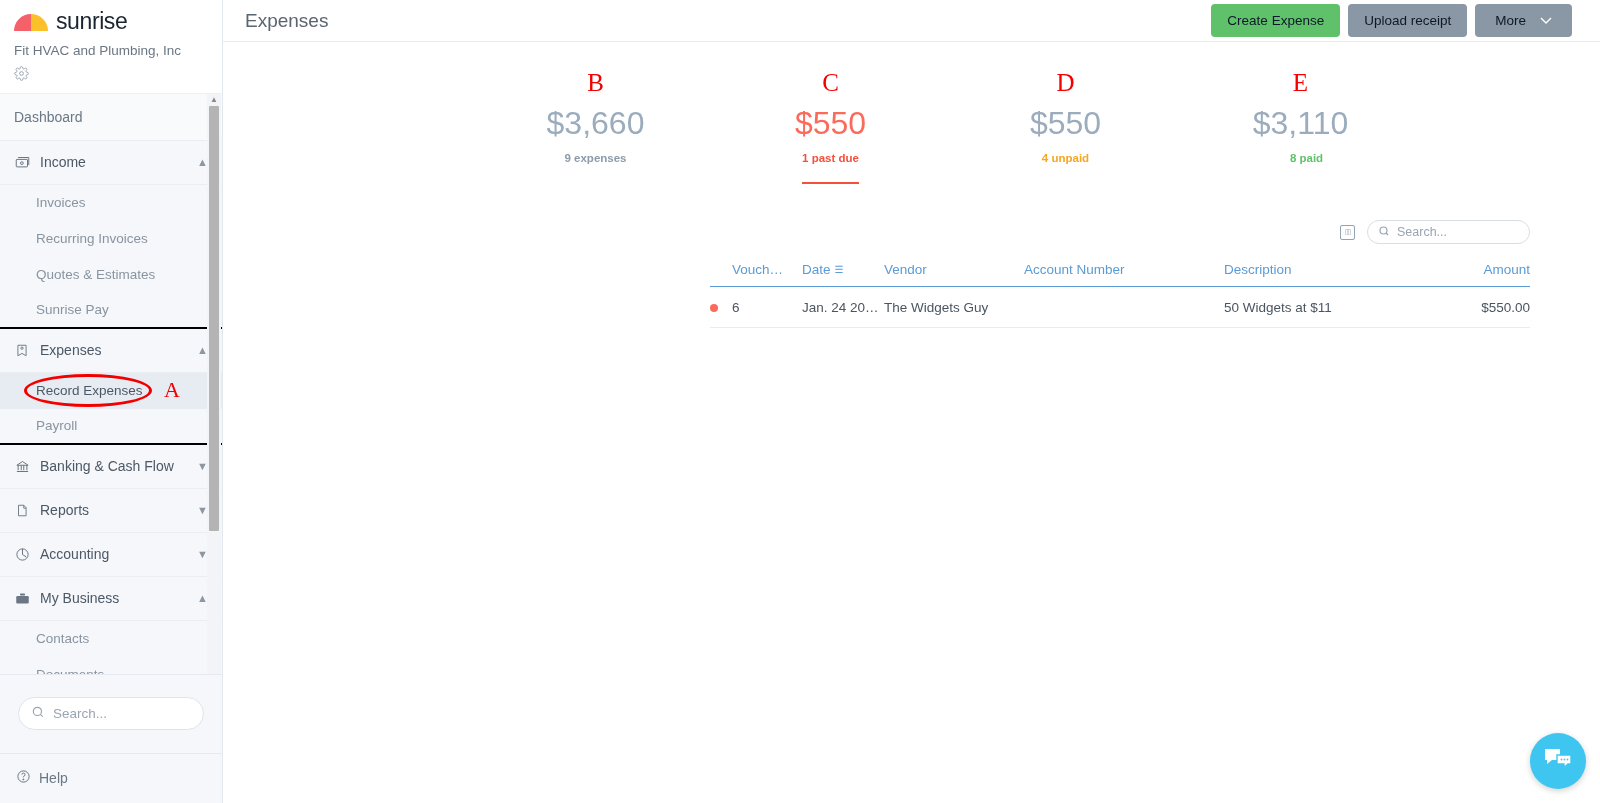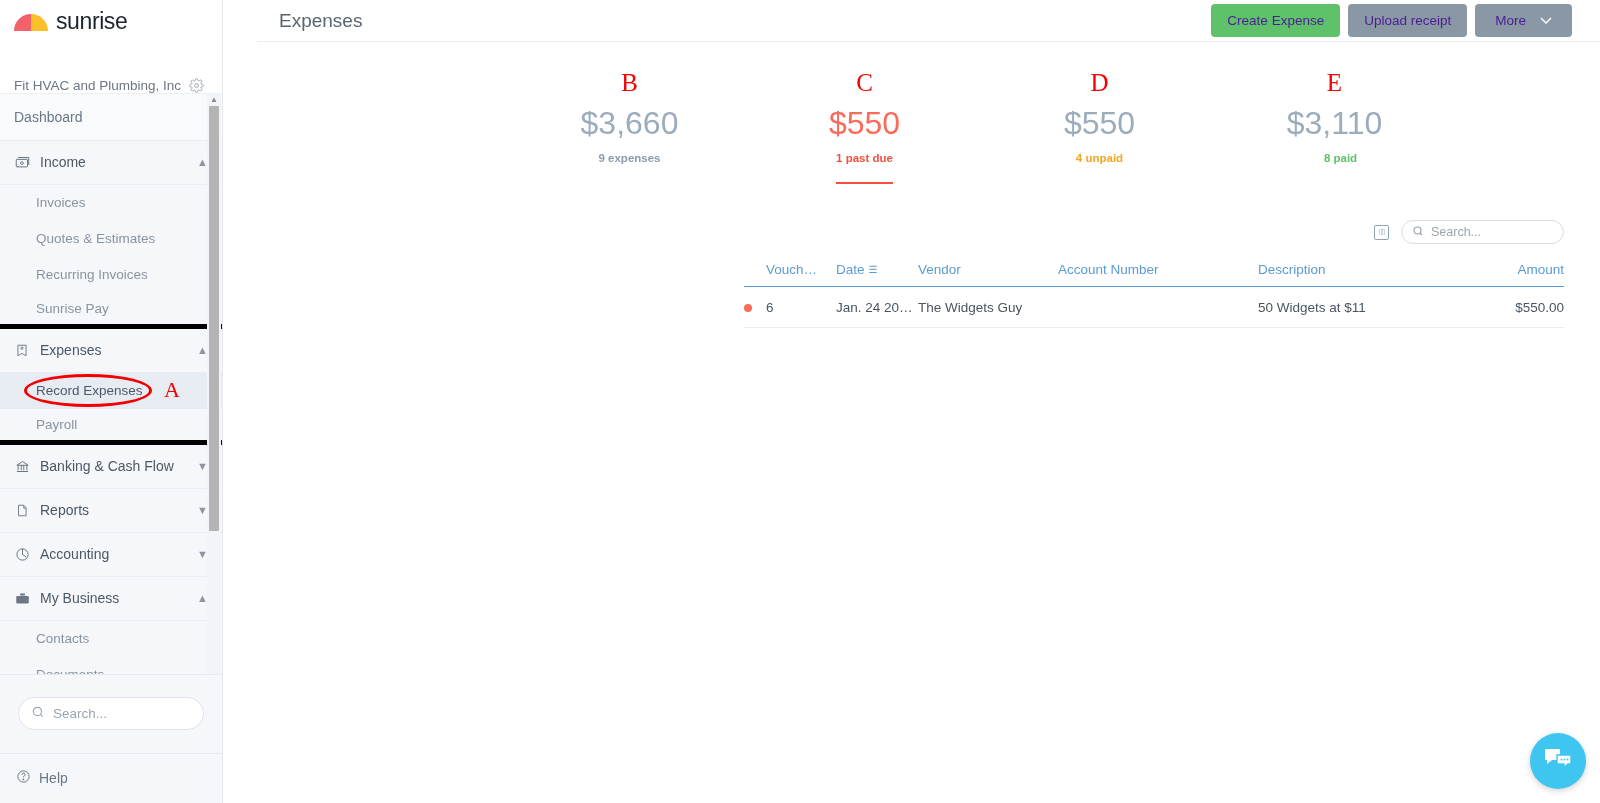--- a/index.html
+++ b/index.html
@@ -2,21 +2,21 @@
 <html><head>
 <meta charset="utf-8">
 <style>
   * { box-sizing: border-box; margin: 0; padding: 0; }
   html, body {
     width: 1600px; height: 803px;
     font-family: "Liberation Sans", sans-serif;
     background: #ffffff;
     overflow: hidden;
   }
-  .app { position: relative; width: 1600px; height: 803px; display: flex; gap: 34px; }
+  .app { position: relative; width: 1600px; height: 803px; display: flex; }
 
   
   .sidebar {
     width: 223px; height: 803px;
     background: #f5f7fa;
     border-right: 1px solid #e3e8ee;
     display: flex; flex-direction: column;
     position: relative;
   }
   .brand {
@@ -32,24 +32,25 @@
   }
   .logo-half-r {
     position: absolute; left: 17px; top: 2px; width: 17px; height: 17px;
     background: #fcc02a;
     border-radius: 0 17px 0 0;
   }
   .logo-text {
     font-size: 23px; color: #1c2430; letter-spacing: -0.4px;
   }
   .company-row {
-    height: 52px; display: flex; align-items: flex-end;
+    height: 52px; display: flex; align-items: flex-start;
     padding: 0 14px; gap: 8px;
     background: #ffffff;
     border-bottom: 1px solid #eceff3;
+    flex-direction: column;
   }
   .company-name { font-size: 13.5px; color: #6b7785; white-space: nowrap; }
   .gear { color: #9aa5b1; display: flex; align-items: center; }
 
   .nav-scroll {
     flex: 1 1 auto; overflow: hidden; position: relative;
     background: #f5f7fa;
   }
   .nav-inner { padding-bottom: 2px; }
   .nav-top-item {
@@ -63,21 +64,21 @@
     border-bottom: 1px solid #eaeef3;
   }
   .nav-group .ico { width: 16px; display: flex; justify-content: center; color: #6b7785; }
   .nav-group .lbl { flex: 1 1 auto; }
   .chev { color: #8c97a3; font-size: 11px; }
   .nav-sub {
     height: 36px; display: flex; align-items: center;
     padding-left: 36px; font-size: 13.5px; color: #8994a1;
   }
   .nav-sub.active { background: #e7ecf3; color: #4c5866; }
-  .nav-sep { border-bottom: 5px solid #000000; }
+  .nav-sep { border-bottom: 2px solid #000000; }
 
   .scrollbar-track {
     position: absolute; right: 1px; top: 0; width: 14px; height: 100%;
     background: #f2f4f7;
     display: flex; flex-direction: column; align-items: center;
   }
   .sb-arrow { font-size: 8px; color: #8a8a8a; line-height: 12px; }
   .sb-thumb {
     position: absolute; top: 12px; left: 2px; width: 10px; height: 425px;
     background: #b4b4b4; border-radius: 1px;
@@ -103,21 +104,21 @@
   
   .main { flex: 1 1 auto; position: relative; background: #ffffff; }
   .topbar {
     height: 42px; display: flex; align-items: center;
     padding: 0 28px 0 22px; border-bottom: 1px solid #e9edf2;
     justify-content: space-between;
   }
   .page-title { font-size: 19px; color: #5a6570; font-weight: 400; }
   .top-actions { display: flex; gap: 8px; align-items: center; }
   .btn {
-    height: 33px; border-radius: 4px; color: #4c1d95;
+    height: 33px; border-radius: 4px; color: #0f172a;
     font-size: 13.5px; display: flex; align-items: center; justify-content: center;
     padding: 0 16px; border: none; cursor: pointer;
     font-family: "Liberation Sans", sans-serif;
   }
   .btn-green { background: #5fc26a; }
   .btn-gray { background: #8a97a4; }
   .btn-more { background: #8a97a4; gap: 14px; padding: 0 20px; }
 
   
   .stats {
@@ -231,24 +232,24 @@
                 <circle cx="11" cy="13" r="2.2"></circle>
             </svg>
           </span>
           <span class="lbl">Income</span>
           <span class="chev">▲</span>
         </div>
         <div class="nav-sub">
           <span>Invoices</span>
         </div>
         <div class="nav-sub">
+          <span>Recurring Invoices</span>
+        </div>
+        <div class="nav-sub">
           <span>Quotes &amp; Estimates</span>
-        </div>
-        <div class="nav-sub">
-          <span>Recurring Invoices</span>
         </div>
         <div class="nav-sub nav-sep">
           <span>Sunrise Pay</span>
         </div>
 
         <div class="nav-group">
           <span class="ico">
             <svg width="14" height="15" viewBox="0 0 24 24" fill="none" stroke="currentColor" stroke-width="1.6">
               <path d="M5 3h14v18l-7-4-7 4z"></path>
                 <circle cx="12" cy="8" r="2"></circle>

